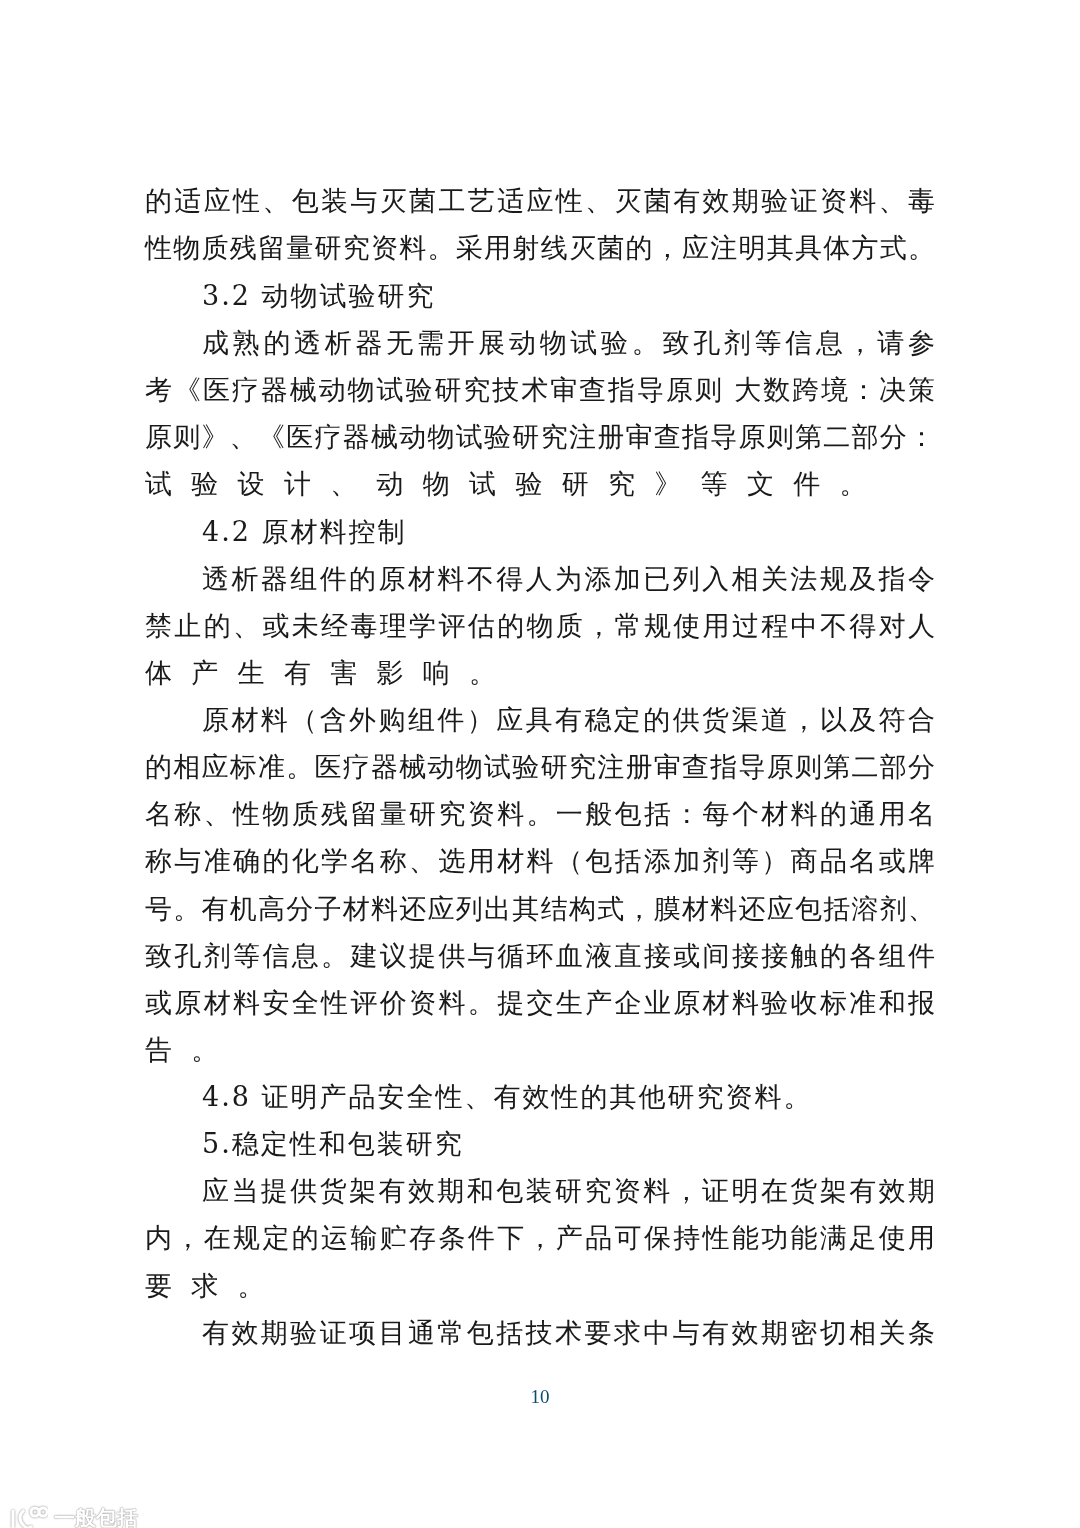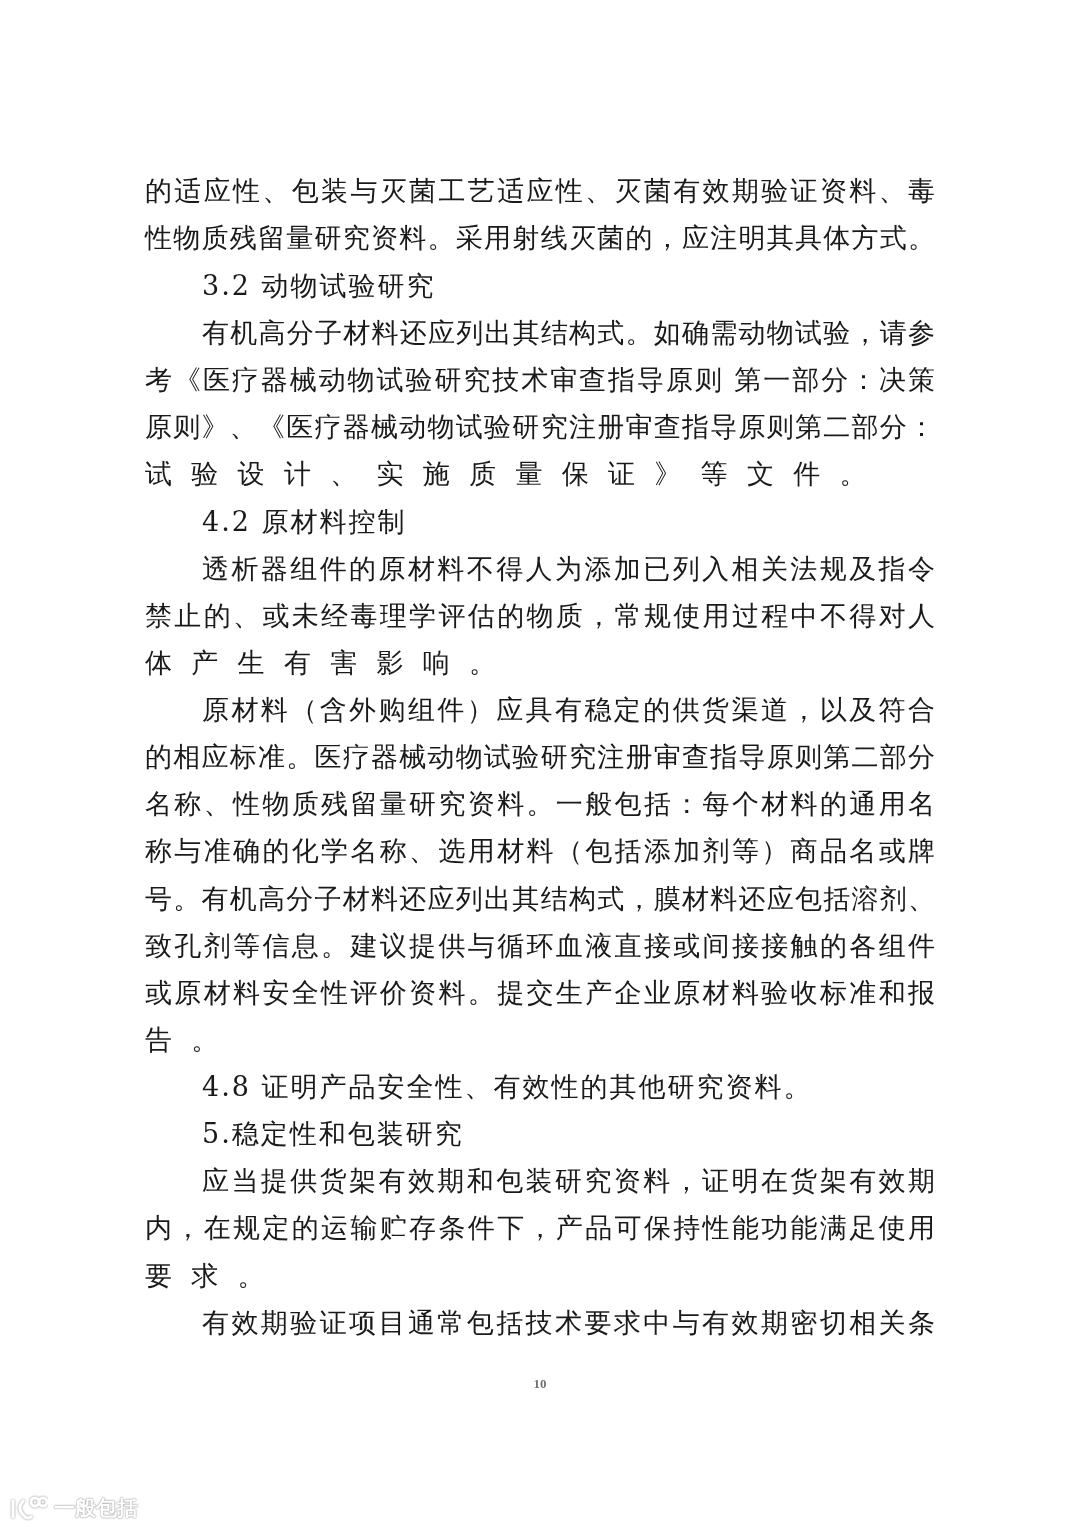--- a/index.html
+++ b/index.html
@@ -1,43 +1,43 @@
 <!DOCTYPE html>
 <html><head>
 <meta charset="utf-8">
 <style>
   html, body { margin: 0; padding: 0; background: #ffffff; }
   body { width: 1080px; height: 1528px; position: relative; overflow: hidden;
          font-family: "DejaVu Serif", "Liberation Serif", serif; color: #1a1a1a; }
-  .page { position: absolute; left: 0; top: 4px; width: 1080px; height: 1112px; }
+  .page { position: absolute; left: 0; top: 14px; width: 1080px; height: 1112px; }
   .line { position: absolute; left: 145px; width: 790px; height: 40px;
           font-size: 27px; line-height: 40px; white-space: nowrap;
           text-align: justify; text-align-last: justify; }
   .line.short { text-align-last: left; letter-spacing: 19.3px; }
   .line.indent { left: 202px; width: 733px; }
   .heading { letter-spacing: 2px; text-align-last: left; }
   .page-number { position: absolute; top: 1372px; left: 0; width: 1080px; text-align: center;
-                 font-family: "Liberation Serif", serif; font-size: 13px; color: #737373; font-weight: bold; }
+                 font-family: "Liberation Serif", serif; font-size: 19px; color: #0c4a6e; }
   .watermark { position: absolute; left: 8px; top: 1490px; display: flex; align-items: center; gap: 6px;
                color: #ffffff; font-family: "DejaVu Sans", sans-serif; font-size: 21px; font-weight: bold;
                text-shadow: 0 0 2px #9a9a9a, 0 0 1px #8a8a8a; }
   .wm-logo { width: 40px; height: 28px; }
 </style>
 </head>
 <body>
 
 <div class="page">
   <div id="lines">
       <div class="line" style="top: 167px;">的适应性、包装与灭菌工艺适应性、灭菌有效期验证资料、毒</div>
       <div class="line" style="top: 214px; font-family: Liberation Serif, serif;">性物质残留量研究资料。采用射线灭菌的，应注明其具体方式。</div>
       <div class="line indent heading" style="top: 262px;">3.2 动物试验研究</div>
-      <div class="line indent" style="top: 309px;">有机高分子材料还应列出其结构式。如确需动物试验，请参</div>
-      <div class="line" style="top: 356px;">考《医疗器械动物试验研究技术审查指导原则 第一部分：决策</div>
+      <div class="line indent" style="top: 309px;">成熟的透析器无需开展动物试验。致孔剂等信息，请参</div>
+      <div class="line" style="top: 356px;">考《医疗器械动物试验研究技术审查指导原则 大数跨境：决策</div>
       <div class="line" style="top: 403px;">原则》、《医疗器械动物试验研究注册审查指导原则第二部分：</div>
-      <div class="line short" style="top: 450px;">试验设计、实施质量保证》等文件。</div>
+      <div class="line short" style="top: 450px;">试验设计、动物试验研究》等文件。</div>
       <div class="line indent heading" style="top: 498px;">4.2 原材料控制</div>
       <div class="line indent" style="top: 545px;">透析器组件的原材料不得人为添加已列入相关法规及指令</div>
       <div class="line" style="top: 592px;">禁止的、或未经毒理学评估的物质，常规使用过程中不得对人</div>
       <div class="line short" style="top: 639px;">体产生有害影响。</div>
       <div class="line indent" style="top: 686px;">原材料（含外购组件）应具有稳定的供货渠道，以及符合</div>
       <div class="line" style="top: 733px;">的相应标准。医疗器械动物试验研究注册审查指导原则第二部分</div>
       <div class="line" style="top: 780px;">名称、性物质残留量研究资料。一般包括：每个材料的通用名</div>
       <div class="line" style="top: 827px;">称与准确的化学名称、选用材料（包括添加剂等）商品名或牌</div>
       <div class="line" style="top: 875px;">号。有机高分子材料还应列出其结构式，膜材料还应包括溶剂、</div>
       <div class="line" style="top: 922px;">致孔剂等信息。建议提供与循环血液直接或间接接触的各组件</div>

